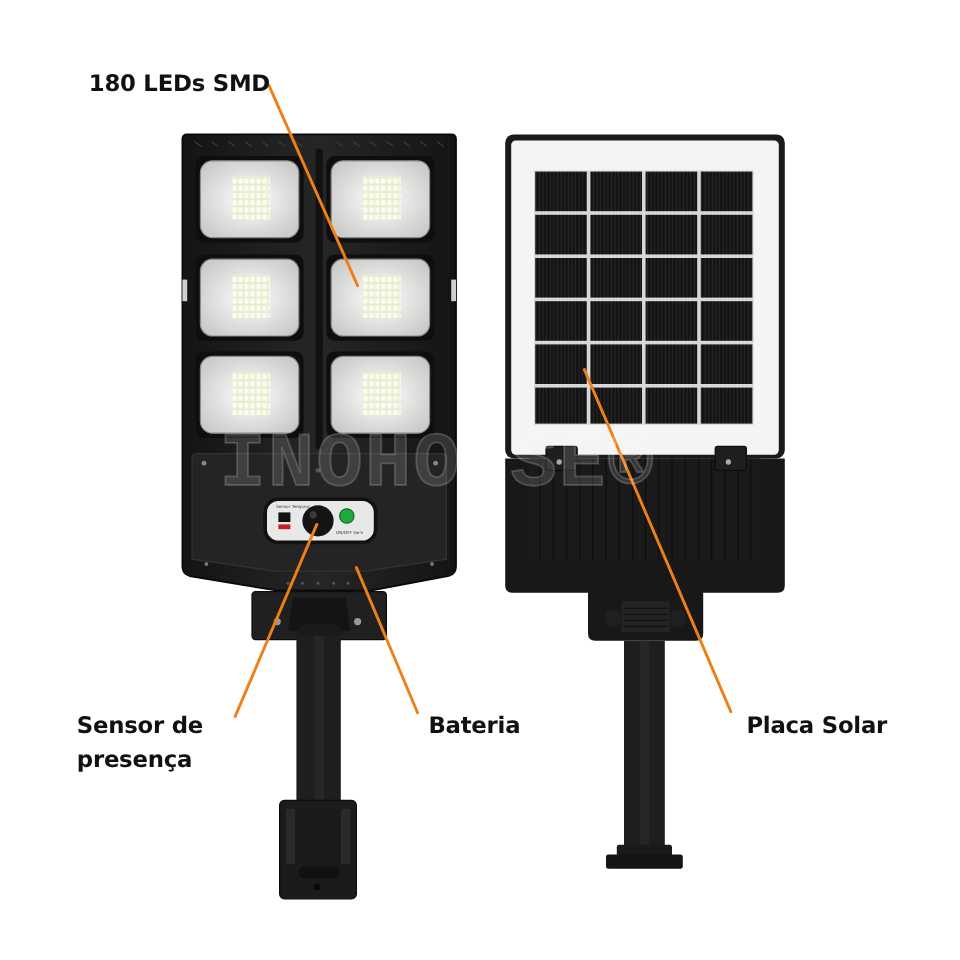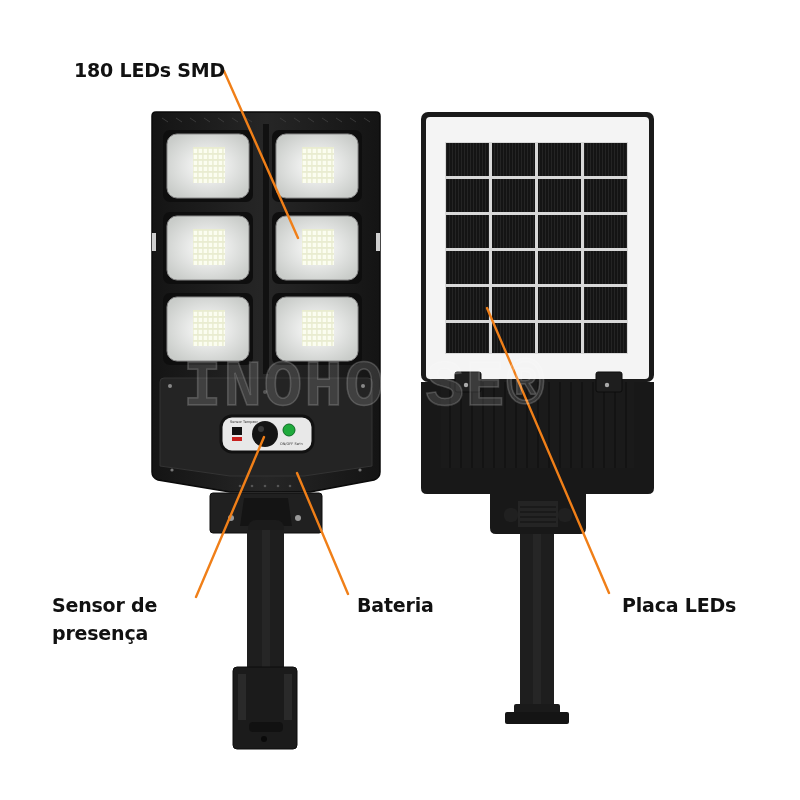--- a/index.html
+++ b/index.html
@@ -209,23 +209,23 @@
     <line x1="348" y1="594" x2="297" y2="473"></line>
     <line x1="609" y1="593" x2="487" y2="308"></line>
   </g>
 </svg>
 
 <div class="watermark">INOHOUSE®</div>
 
 <div class="label" style="left:64px; top:56px;margin-left:10px;">
   <span>180 LEDs SMD</span>
 </div>
-<div class="label" style="left:52px; top:591px;">
+<div class="label" style="left:64px; top:591px;">
   <span>Sensor de</span>
   <span>presença</span>
 </div>
 <div class="label" style="left:357px; top:591px;">
   <span>Bateria</span>
 </div>
 <div class="label" style="left:622px; top:591px;">
-  <span>Placa LEDs</span>
+  <span>Placa Solar</span>
 </div>
 </div>
 
 </body></html>

